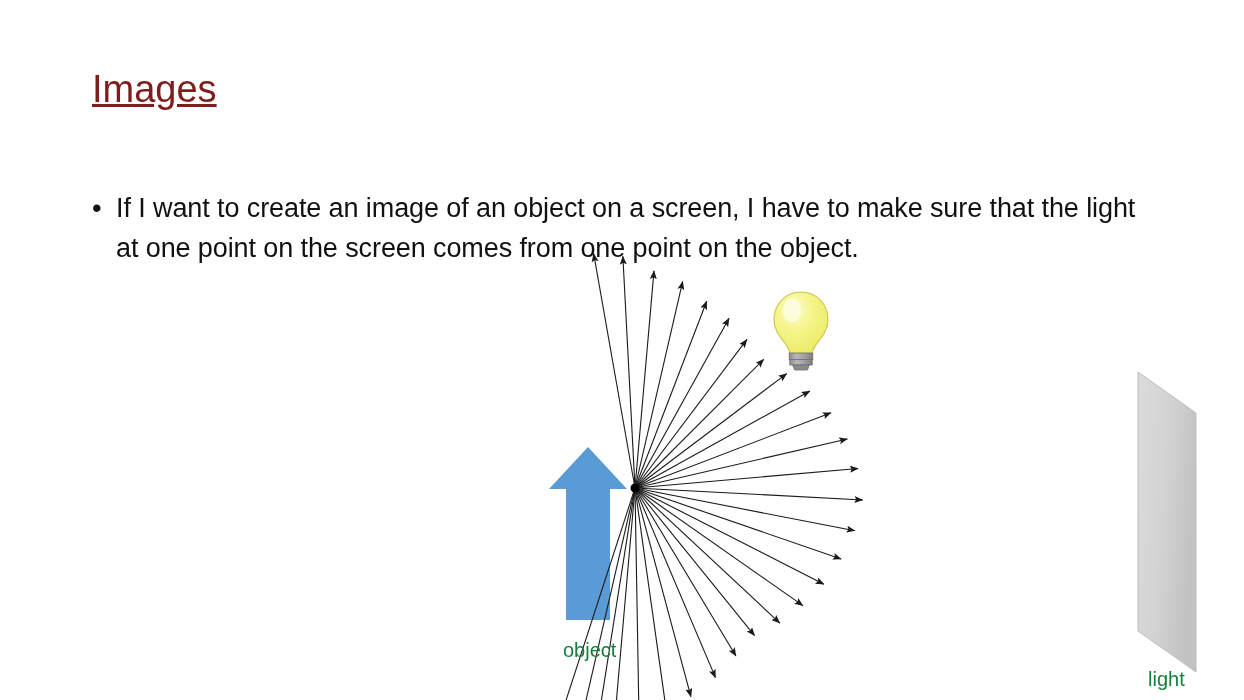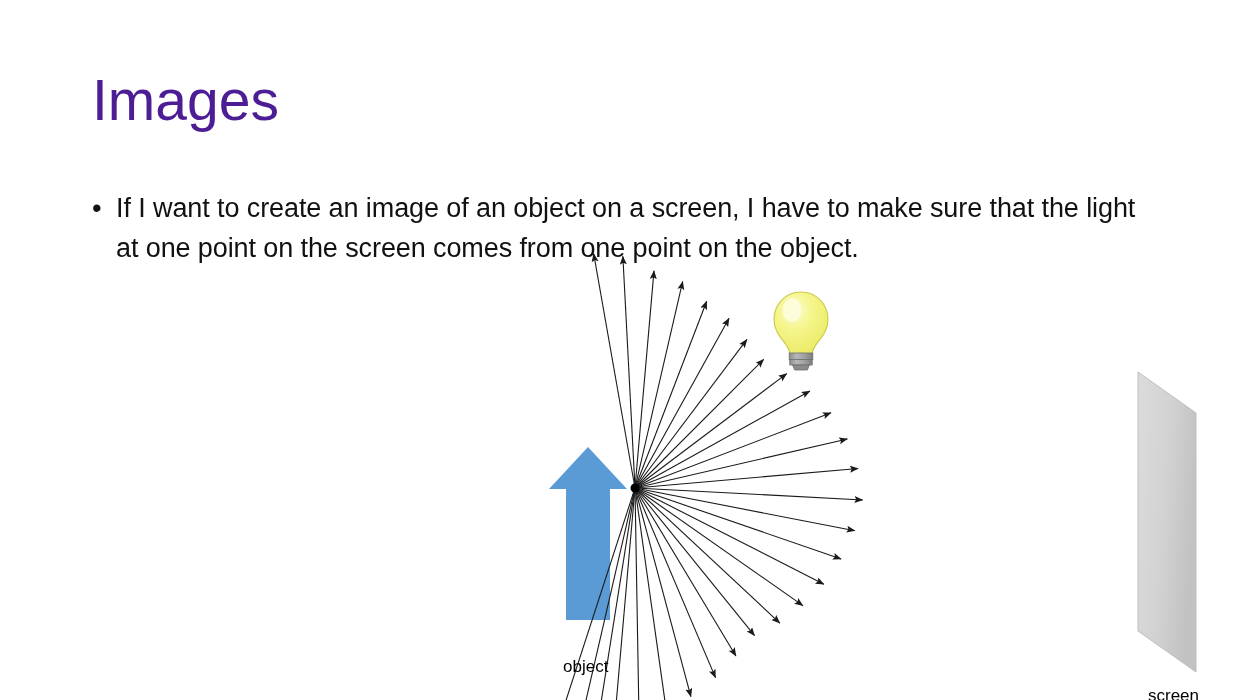--- a/index.html
+++ b/index.html
@@ -21,26 +21,27 @@
     left: 0; top: 0;
     width: 1244px;
     height: 700px;
     background: #ffffff;
     overflow: hidden;
   }
   #slide-title {
     position: absolute;
     left: 92px;
     top: 68px;
-    font-size: 57px;
+    font-size: 38px;
     font-weight: 400;
     line-height: 1.15;
     letter-spacing: 0px;
-    color: #4c1d95;
+    color: #7f1d1d;
     white-space: nowrap;
+    text-decoration: underline;
   }
   #body-block {
     position: absolute;
     left: 92px;
     top: 188px;
     width: 1050px;
   }
   .bullet-row {
     display: flex;
     align-items: flex-start;
@@ -64,25 +65,24 @@
   #diagram {
     position: absolute;
     left: 0;
     top: 0;
     width: 1244px;
     height: 700px;
     pointer-events: none;
   }
   .fig-label {
     position: absolute;
-    font-size: 17px;
+    font-size: 20px;
     line-height: 20px;
-    color: #000000;
+    color: #15803d;
     white-space: nowrap;
-    margin-top: 17px;
   }
   #object-label {
     left: 563px;
     top: 640px;
   }
   #screen-label {
     left: 1148px;
     top: 669px;
   }
 </style>
@@ -171,15 +171,15 @@
       <rect x="19.8" y="67.4" width="22.4" height="5.6" fill="url(#base-grad)" stroke="#6E6E6E" stroke-width="0.8"></rect>
       <path d="M22.6,73 L39.4,73 L37.4,78 L24.6,78 Z" fill="#8A8A8A" stroke="#6E6E6E" stroke-width="0.8"></path>
     </g>
 
     <g>
       <polygon id="screen-shape" points="1138,372 1196,413 1196,672 1138,631" fill="url(#screen-grad)" stroke="#BEBEBE" stroke-width="1"></polygon>
     </g>
   </svg>
 
   <div class="fig-label" id="object-label">object</div>
-  <div class="fig-label" id="screen-label">screen</div>
+  <div class="fig-label" id="screen-label">light</div>
 
 </div>
 
 </body></html>

